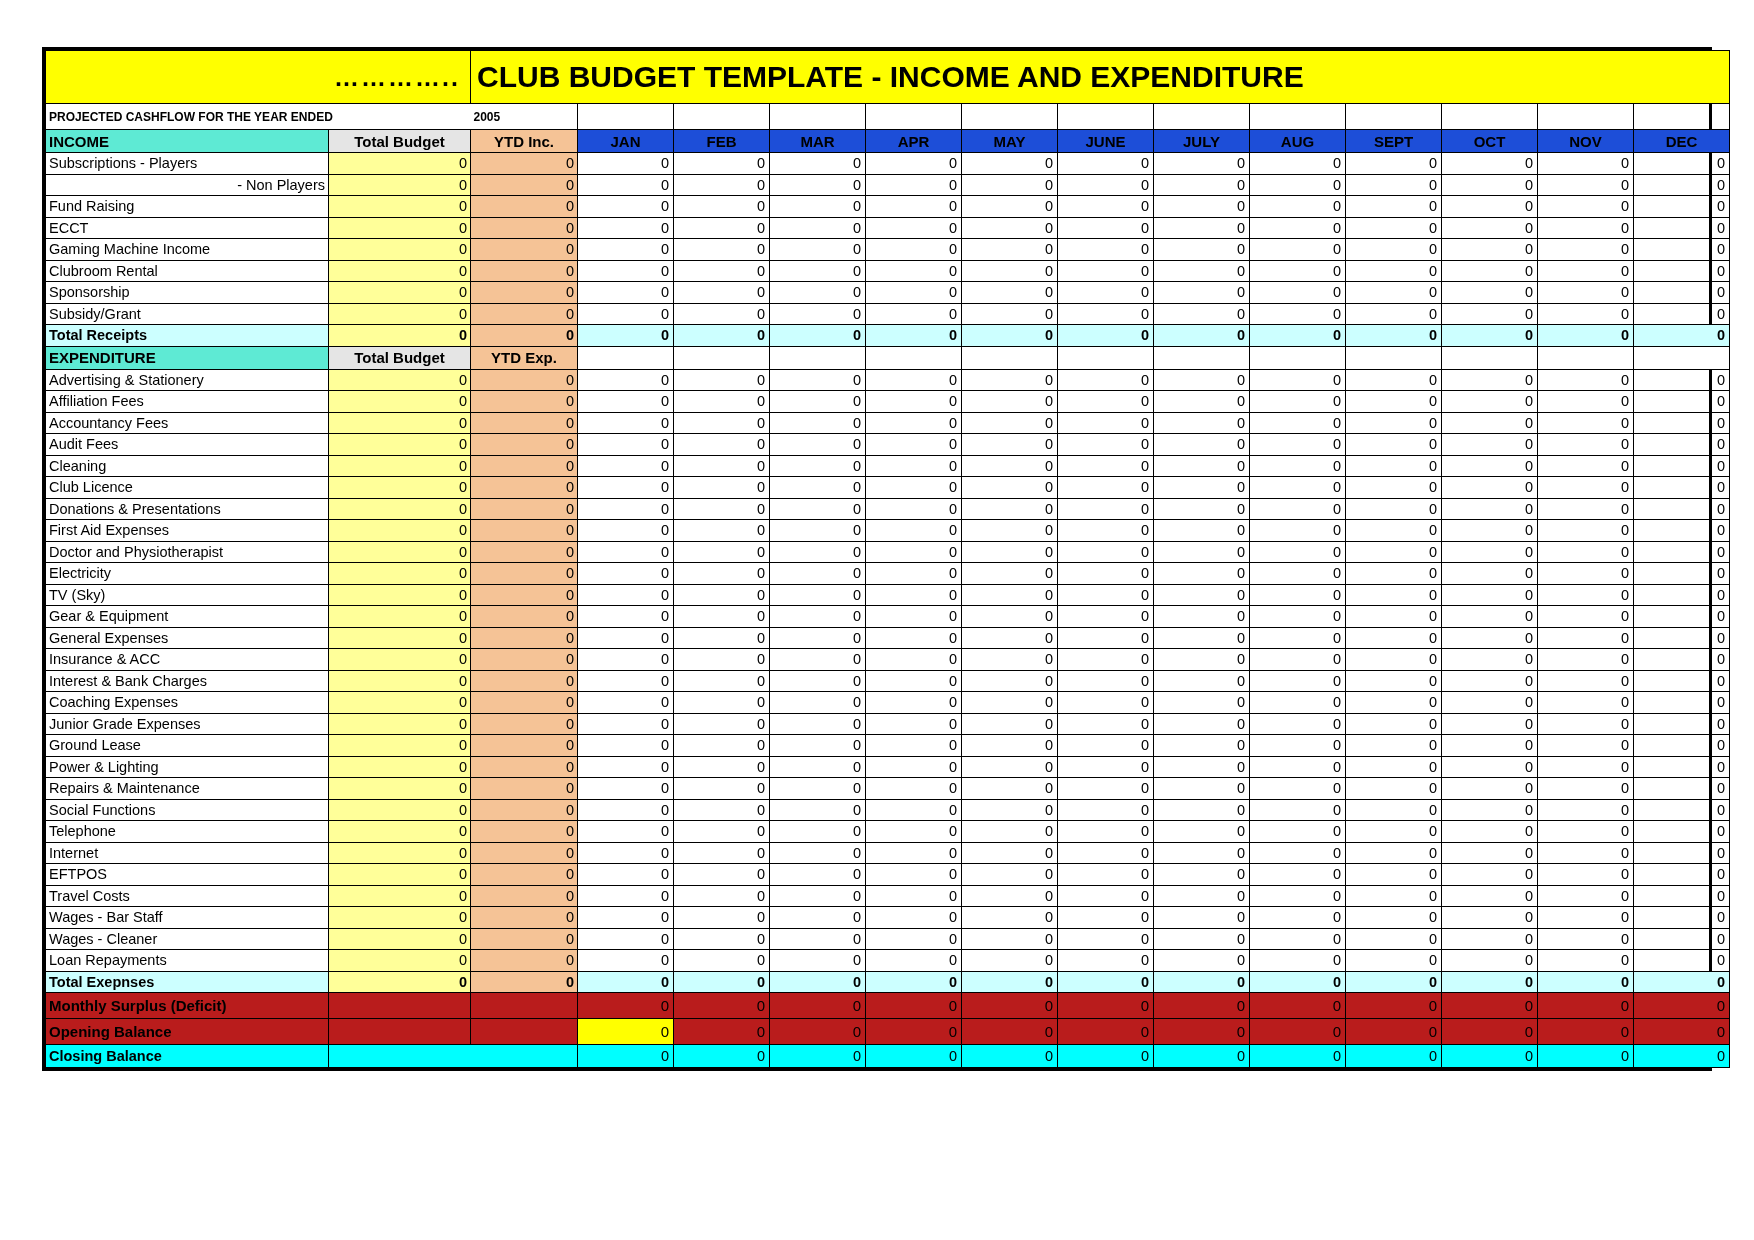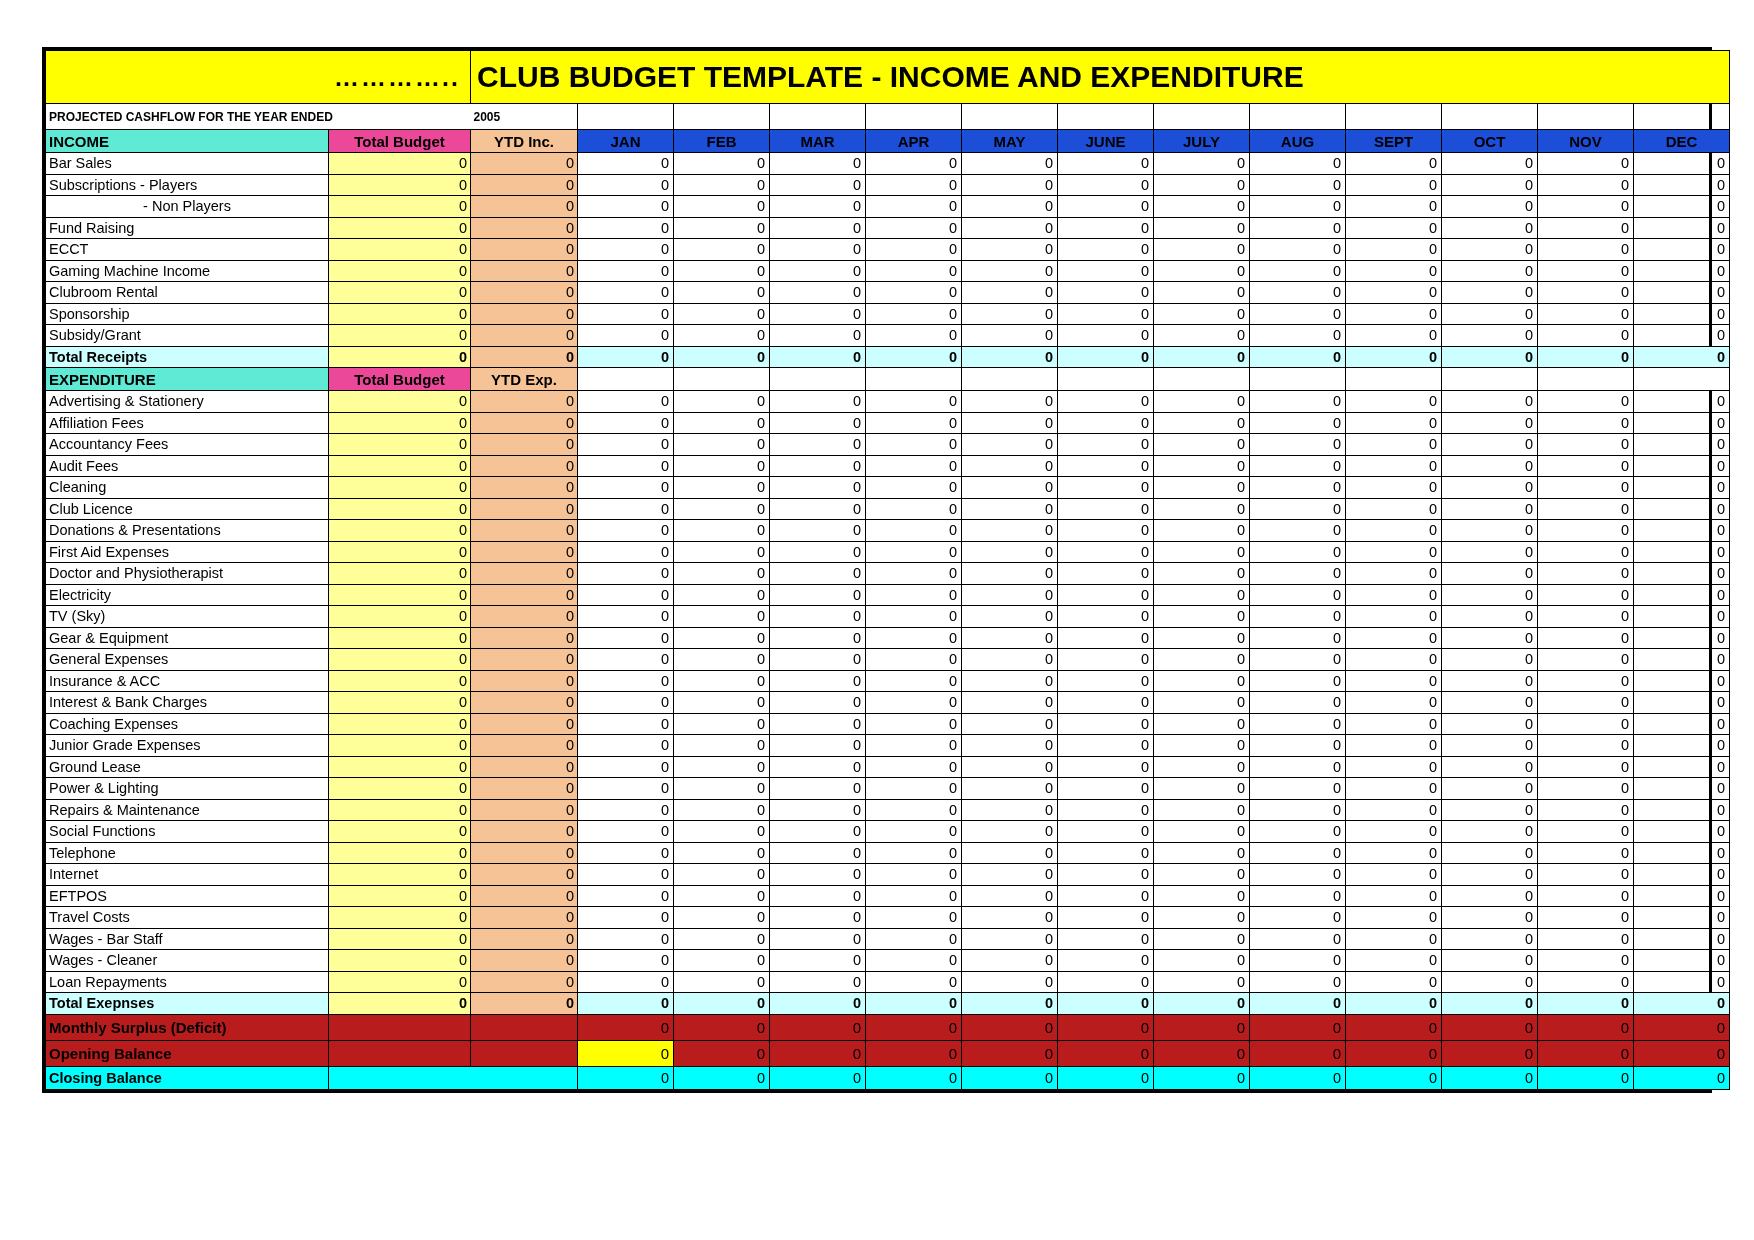--- a/index.html
+++ b/index.html
@@ -66,35 +66,35 @@
   .no-bl { border-left: none; }
   .no-br { border-right: none; }
   
   .sect td {
     background: #5eead4;
     font-weight: bold;
     font-size: 15px;
     height: 23px;
   }
   .sect .budget-hd {
-    background: #ec4899;
+    background: #e5e5e5;
     text-align: center;
   }
   .sect .ytd-hd {
     background: #f5c396;
     text-align: center;
   }
   .sect .month-hd {
     background: #1d4ed8;
     text-align: center;
     font-weight: bold;
   }
   .sect .month-hd.empty { background:#ffffff; }
   .lbl { text-align: left; }
-  .indent { text-align: center; }
+  .indent { text-align: right; }
   .num { text-align: right; padding-right: 4px; }
   .budget-cell { background: #ffff99; text-align: right; }
   .ytd-cell { background: #f5c396; text-align: right; }
   .total-row td { background: #ccffff; font-weight: bold; }
   .total-row td.budget-cell { background: #ffff99; }
   .total-row td.ytd-cell { background: #f5c396; }
   .total-row td.lbl { background: #ccffff; }
   .bal-row td {
     background: #b91c1c;
     font-weight: bold;
@@ -166,37 +166,20 @@
           <td class="month-hd">MAY</td>
           <td class="month-hd">JUNE</td>
           <td class="month-hd">JULY</td>
           <td class="month-hd">AUG</td>
           <td class="month-hd">SEPT</td>
           <td class="month-hd">OCT</td>
           <td class="month-hd">NOV</td>
           <td class="month-hd">DEC</td>
         </tr>
         <tr class="data-row">
-          <td class="lbl">Bar Sales</td>
-          <td class="budget-cell">0</td>
-          <td class="ytd-cell">0</td>
-          <td class="num">0</td>
-          <td class="num">0</td>
-          <td class="num">0</td>
-          <td class="num">0</td>
-          <td class="num">0</td>
-          <td class="num">0</td>
-          <td class="num">0</td>
-          <td class="num">0</td>
-          <td class="num">0</td>
-          <td class="num">0</td>
-          <td class="num">0</td>
-          <td class="num">0</td>
-        </tr>
-        <tr class="data-row">
           <td class="lbl">Subscriptions - Players</td>
           <td class="budget-cell">0</td>
           <td class="ytd-cell">0</td>
           <td class="num">0</td>
           <td class="num">0</td>
           <td class="num">0</td>
           <td class="num">0</td>
           <td class="num">0</td>
           <td class="num">0</td>
           <td class="num">0</td>

